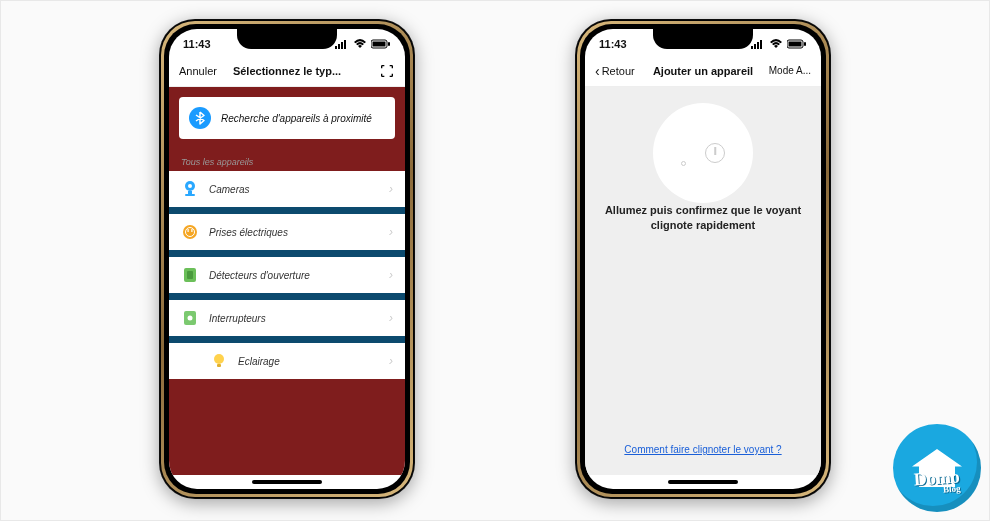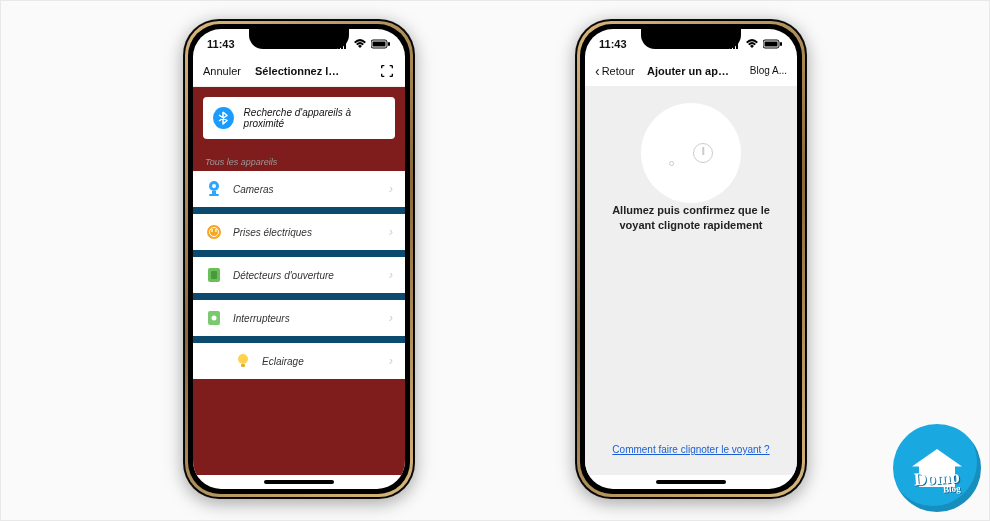--- a/index.html
+++ b/index.html
@@ -5,21 +5,21 @@
   * { box-sizing: border-box; margin: 0; padding: 0; }
   body {
     width: 990px; height: 521px;
     background: #fafafa;
     font-family: -apple-system, "Helvetica Neue", Arial, sans-serif;
     position: relative;
     border: 1px solid #e8e8e8;
   }
   .phones { display: flex; justify-content: center; gap: 160px; padding-top: 18px; }
   .phone {
-    width: 232px; height: 480px;
+    width: 256px; height: 480px;
     background: #000;
     border-radius: 36px;
     padding: 10px;
     position: relative;
     box-shadow: 0 4px 18px rgba(0,0,0,.35), inset 0 0 2px rgba(255,255,255,.2);
   }
   .phone::before { 
     content:""; position:absolute; inset:2px; border-radius:34px;
     background: linear-gradient(145deg,#d7b77b,#8b6a3a,#d7b77b);
     z-index:0;
@@ -250,21 +250,21 @@
               </svg>
             </span>
         </span>
       </div>
       <div class="nav-bar">
         <div class="nav-left">
           <span class="back-chev">‹</span>
           <span>Retour</span>
         </div>
         <div class="nav-title">Ajouter un appareil</div>
-        <div class="nav-right" style="font-size:10px;">Blog A...</div>
+        <div class="nav-right" style="font-size:10px;">Mode A...</div>
       </div>
       <div class="content2">
         <div class="illus-wrap">
           <div class="circle"></div>
           <div class="pwr"></div>
           <div class="led"></div>
         </div>
         <div class="instr">Allumez puis confirmez que le voyant clignote rapidement</div>
         <div class="spacer2"></div>
         <a class="link-help">Comment faire clignoter le voyant ?</a>

